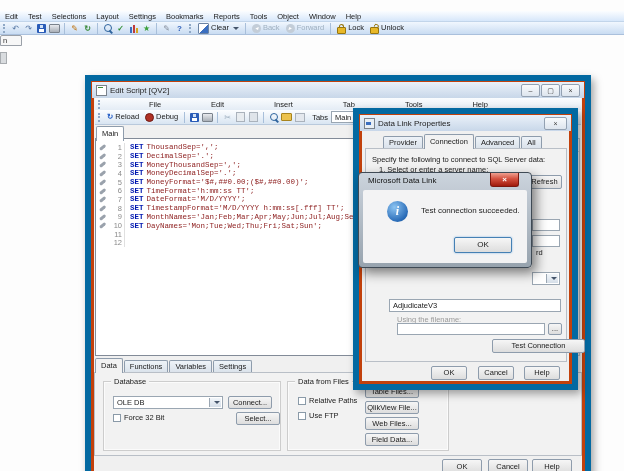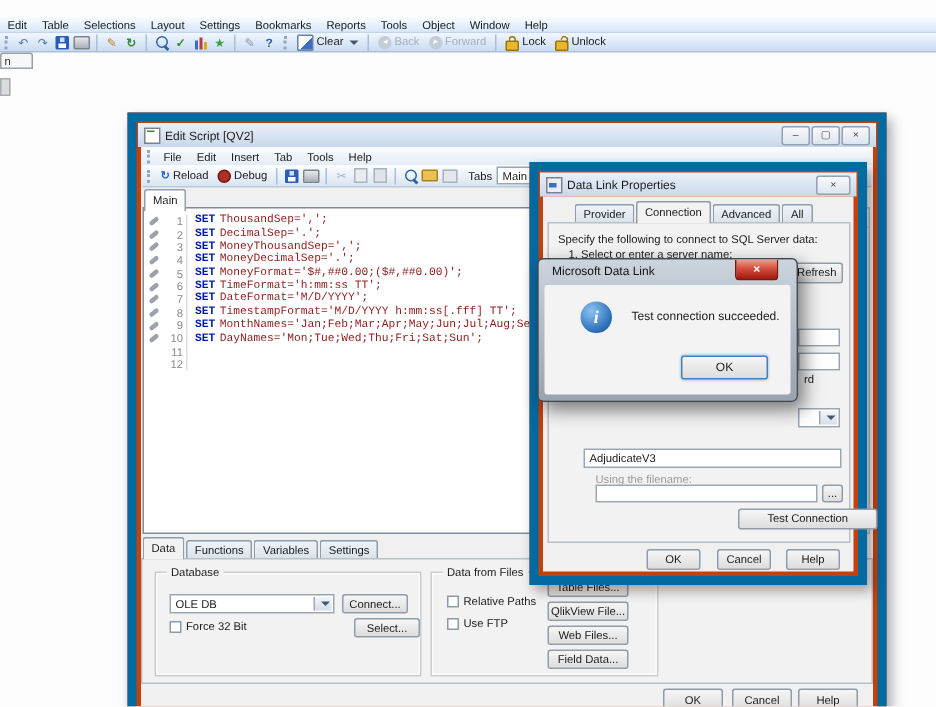--- a/index.html
+++ b/index.html
@@ -68,21 +68,21 @@
   .group{position:absolute;border:1px solid #cdcdcd;box-shadow:inset 0 0 0 1px #fbfbfb;}
   .glabel{position:absolute;top:-5px;left:7px;background:#f2f2f2;padding:0 3px;}
   .tabs{position:absolute;display:flex;align-items:flex-end;}
   .tab{border:1px solid #8e9cac;border-bottom:none;border-radius:2px 2px 0 0;
       background:linear-gradient(#eef3f8,#d9e1ea);padding:0 5px;height:12px;line-height:12px;margin-right:1px;}
   .tab.active{background:#f2f2f2;height:14px;line-height:14px;position:relative;z-index:2;}
   .page{position:absolute;border:1px solid #b9bfc7;background:#f2f2f2;}
   
   #es{left:85px;top:55px;width:494px;height:404px;}
   .esmenu{position:absolute;left:4px;top:17px;width:486px;height:12px;display:flex;align-items:center;
-      background:linear-gradient(#fafcfe,#e4ecf5);}
+      background:linear-gradient(#fafcfe,#e4ecf5);gap:40px;}
   .estool{position:absolute;left:4px;top:29px;width:486px;height:15px;display:flex;align-items:center;
       background:linear-gradient(#fcfdff,#d9e5f2);border-bottom:1px solid #b9c9dc;box-sizing:border-box;}
   .editor{position:absolute;left:4px;top:57px;width:485px;height:218px;background:#fff;
       border:1px solid #828b98;box-sizing:border-box;overflow:hidden;}
   .srow{display:flex;align-items:center;height:8.7px;white-space:nowrap;
       font-family:"Liberation Mono",monospace;font-size:7.5px;}
   .wrench{width:7px;height:2.5px;background:#9aa2ac;border-radius:2px;transform:rotate(-40deg);
       margin:0 4px 0 3px;flex:0 0 7px;}
   .wrench.off{visibility:hidden;}
   .lnum{width:12px;text-align:right;color:#8a8a8a;flex:0 0 12px;
@@ -113,21 +113,21 @@
   .fragtxt{position:absolute;color:#222;}
 </style>
 </head>
 <body>
 
 <div id="stage">
 
 
   <div class="abs menubar">
     <span class="mitem">Edit</span>
-    <span class="mitem">Table</span>
+    <span class="mitem">Test</span>
     <span class="mitem">Selections</span>
     <span class="mitem">Layout</span>
     <span class="mitem">Settings</span>
     <span class="mitem">Bookmarks</span>
     <span class="mitem">Reports</span>
     <span class="mitem">Tools</span>
     <span class="mitem">Object</span>
     <span class="mitem">Window</span>
     <span class="mitem">Help</span>
   </div>
@@ -371,21 +371,21 @@
         </span>
         <span class="cbrow" style="left:9px;top:31px;">
           <i class="cb"></i>
           <span>Force 32 Bit</span>
         </span>
         <span class="b" style="position:absolute;left:132px;top:30px;width:44px;height:13px;">
           <span>Select...</span>
         </span>
       </div>
 
-      <div class="group" style="left:192px;top:8px;width:150px;height:68px;">
+      <div class="group" style="left:192px;top:8px;width:150px;height:68px;padding-left:10px;">
         <span class="glabel">Data from Files</span>
         <span class="cbrow" style="left:10px;top:14px;">
           <i class="cb"></i>
           <span>Relative Paths</span>
         </span>
         <span class="cbrow" style="left:10px;top:29px;">
           <i class="cb"></i>
           <span>Use FTP</span>
         </span>
       </div>

